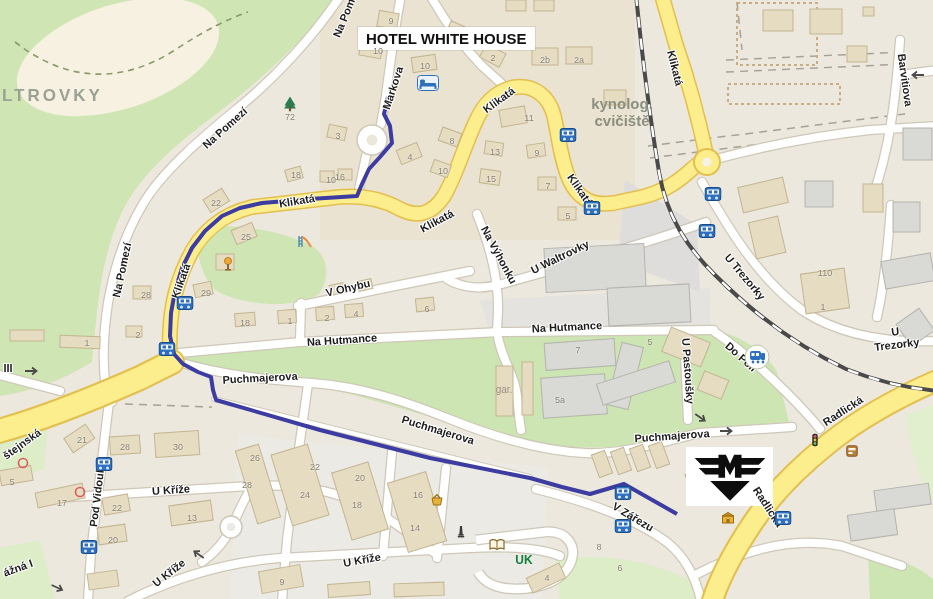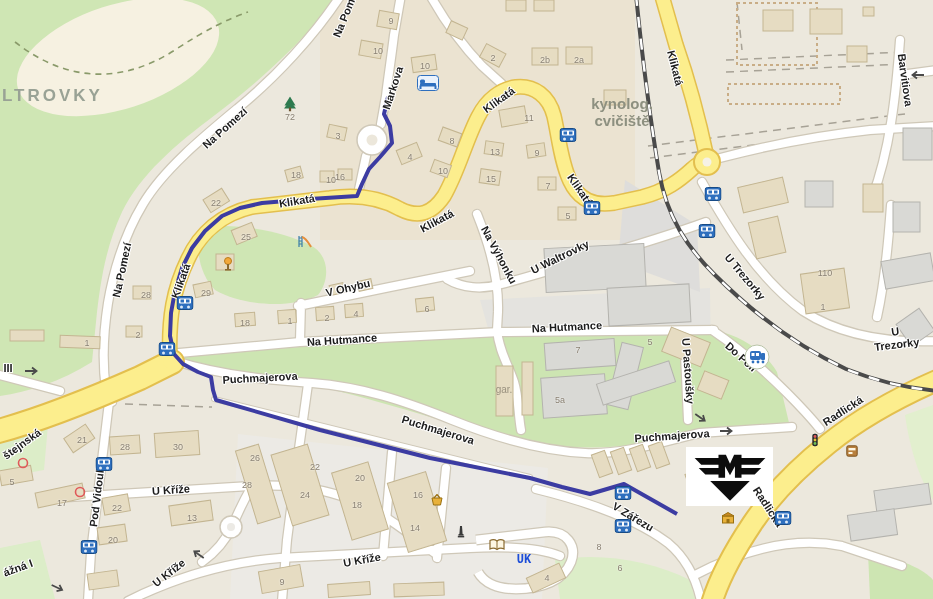--- a/index.html
+++ b/index.html
@@ -4,21 +4,21 @@
 <style>
   html,body{margin:0;padding:0;background:#e9e5da;}
   #stage{position:relative;width:933px;height:599px;overflow:hidden;
          font-family:"Liberation Sans",sans-serif;background:#ece8dd;}
   #basemap{position:absolute;left:0;top:0;}
   .slabel{position:absolute;font-size:11px;font-weight:bold;color:#1c1c1c;white-space:pre-line;
           text-align:center;line-height:1.15;transform-origin:center;
           text-shadow:-1px 0 #ffffff,1px 0 #ffffff,0 -1px #ffffff,0 1px #ffffff,1px 1px #ffffff,-1px -1px #ffffff;}
   .slabel.district{font-size:17px;color:#99a295;letter-spacing:3px;text-shadow:none;font-weight:bold;}
   .slabel.area{font-size:15px;color:#8d9080;text-shadow:none;}
-  .slabel.area-bold{font-size:12px;color:#1d4ed8;text-shadow:none;font-family:Liberation Mono, monospace;}
+  .slabel.area-bold{font-size:12px;color:#15803d;text-shadow:none;}
   .slabel.small-gray{font-size:10px;font-weight:normal;color:#9a927f;text-shadow:none;}
   .hnum{position:absolute;font-size:9px;color:#8a8172;transform:translate(-50%,-50%);
         text-shadow:0 0 2px #ffffff;white-space:nowrap;}
   .micon{position:absolute;transform:translate(-50%,-50%);line-height:0;}
   #hotel-label{position:absolute;background:#ffffff;padding:3px 8px;font-size:15px;font-weight:bold;
                color:#111;white-space:nowrap;box-shadow:0 0 0 1px rgba(0,0,0,0.08);}
   #m-logo{position:absolute;background:#ffffff;display:flex;align-items:center;justify-content:center;}
 </style>
 </head>
 <body>
@@ -229,20 +229,23 @@
       <rect x="901" y="314" width="28" height="27" transform="rotate(-35 915 327)"></rect>
       <rect x="893" y="202" width="27" height="30"></rect>
       <rect x="903" y="128" width="29" height="32"></rect>
       <rect x="875" y="487" width="55" height="21" transform="rotate(-8 902 497)"></rect>
       <rect x="849" y="512" width="47" height="26" transform="rotate(-8 872 525)"></rect>
     </g>
 
     <polyline points="388,97 384,114 390,126 392,143 380,157 369,169 362,184 357,196 310,199 262,203 240,208 222,216 205,231 192,248 182,268 175,291 171,313 170,336 174,354 183,364 198,372 211,377 213,390 216,400 320,430 430,458 530,478 562,487 590,494 624,484 677,514" fill="none" stroke="#3c3ca2" stroke-width="4" stroke-linejoin="round"></polyline>
   </svg>
 
+  <div id="hotel-label" style="left:358px;top:27px;">
+    <span>HOTEL WHITE HOUSE</span>
+  </div>
 
   <div class="slabel district" style="left:2px;top:86px;">LTROVKY</div>
 
   <div id="m-logo" style="left:686px;top:447px;width:87px;height:59px;">
     <svg width="74" height="52" viewBox="0 0 90 62">
       <g fill="#0d0d0d">
         <polygon points="2,8 36,8 36,16 10,16"></polygon>
         <polygon points="7,20 36,20 36,28 15,28"></polygon>
         <polygon points="88,8 54,8 54,16 80,16"></polygon>
         <polygon points="83,20 54,20 54,28 75,28"></polygon>

